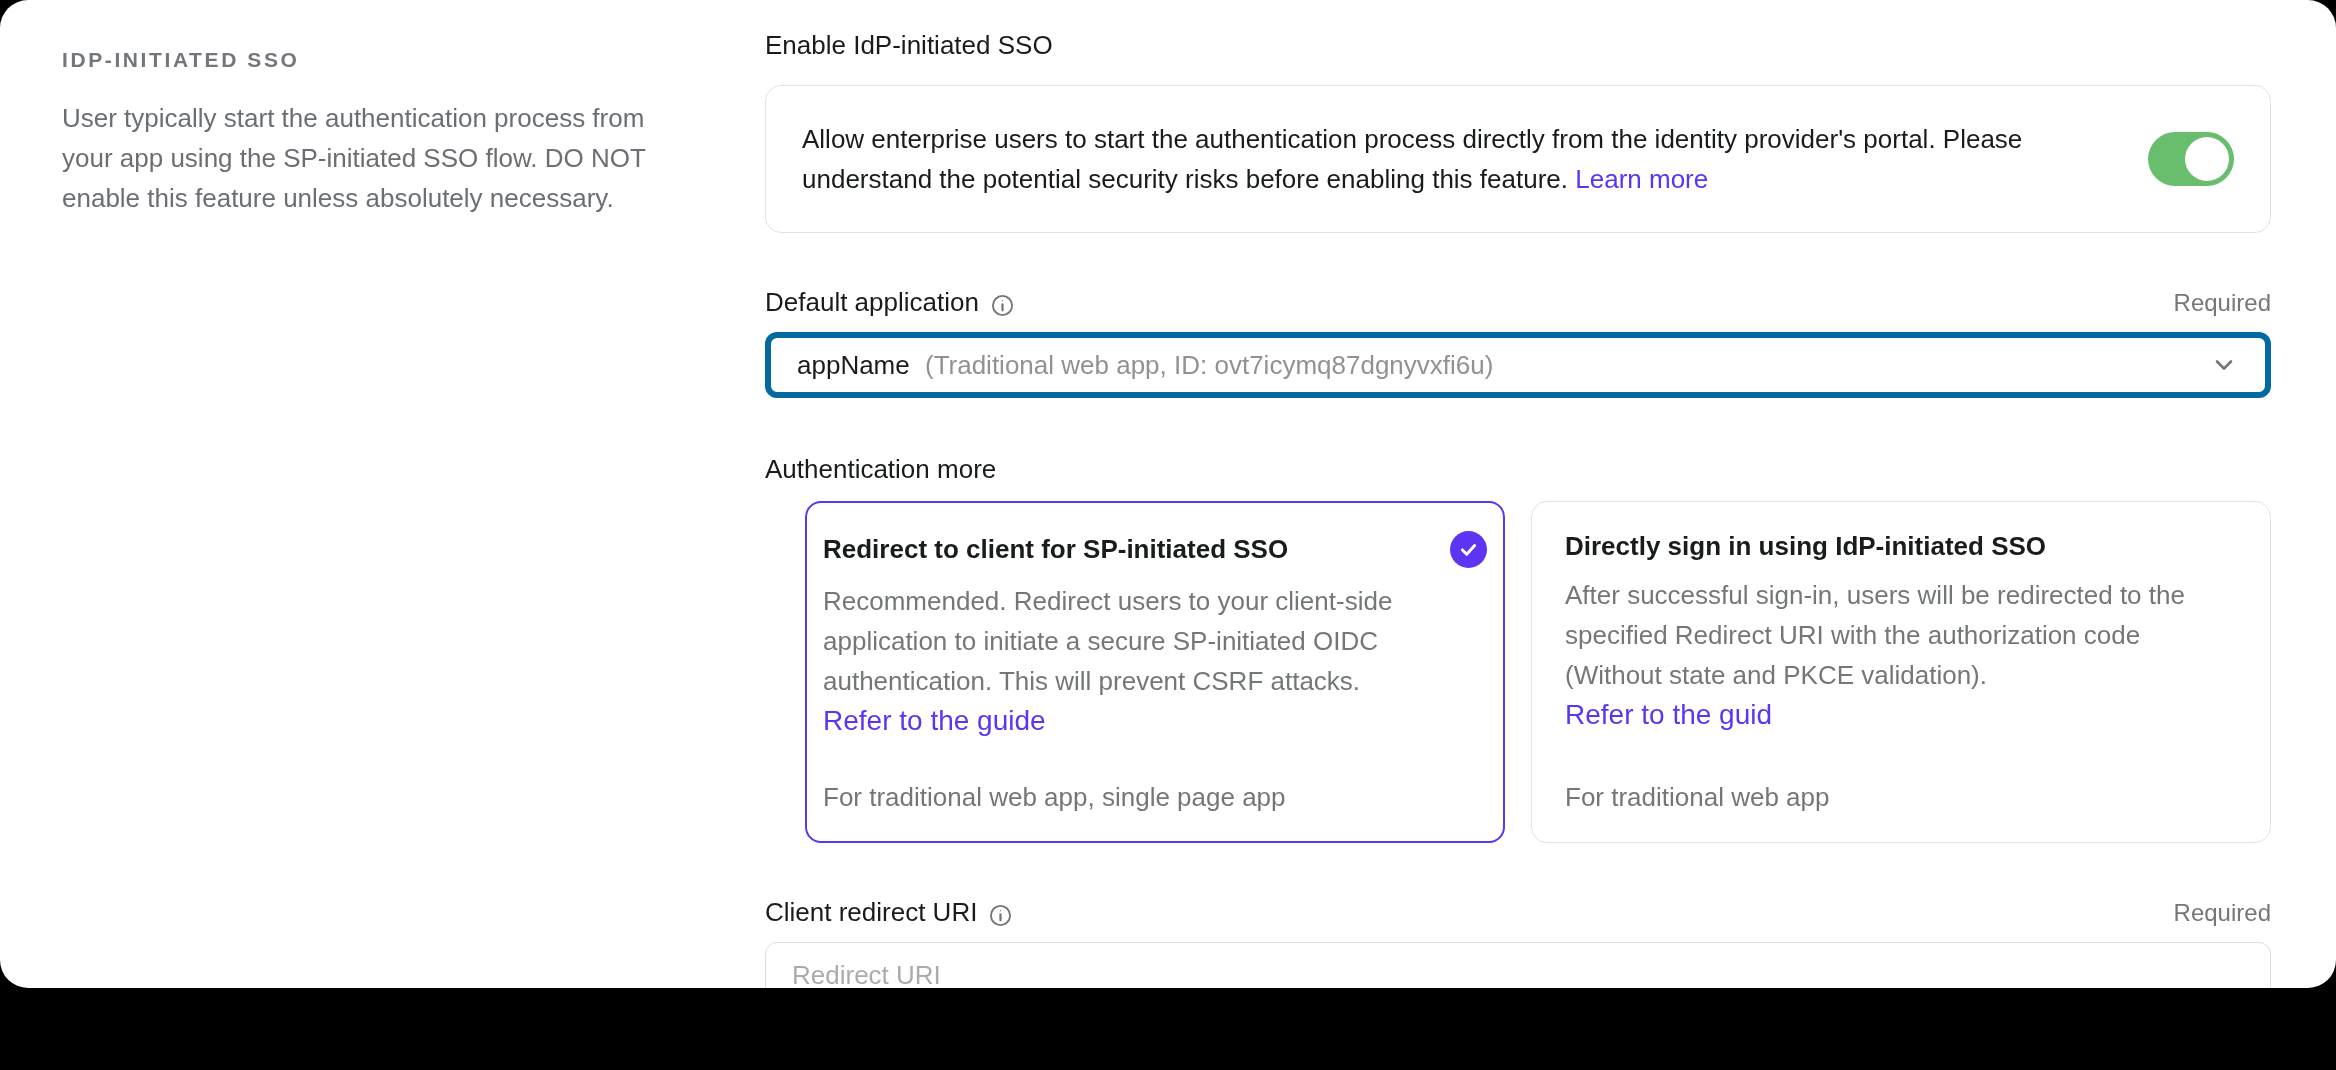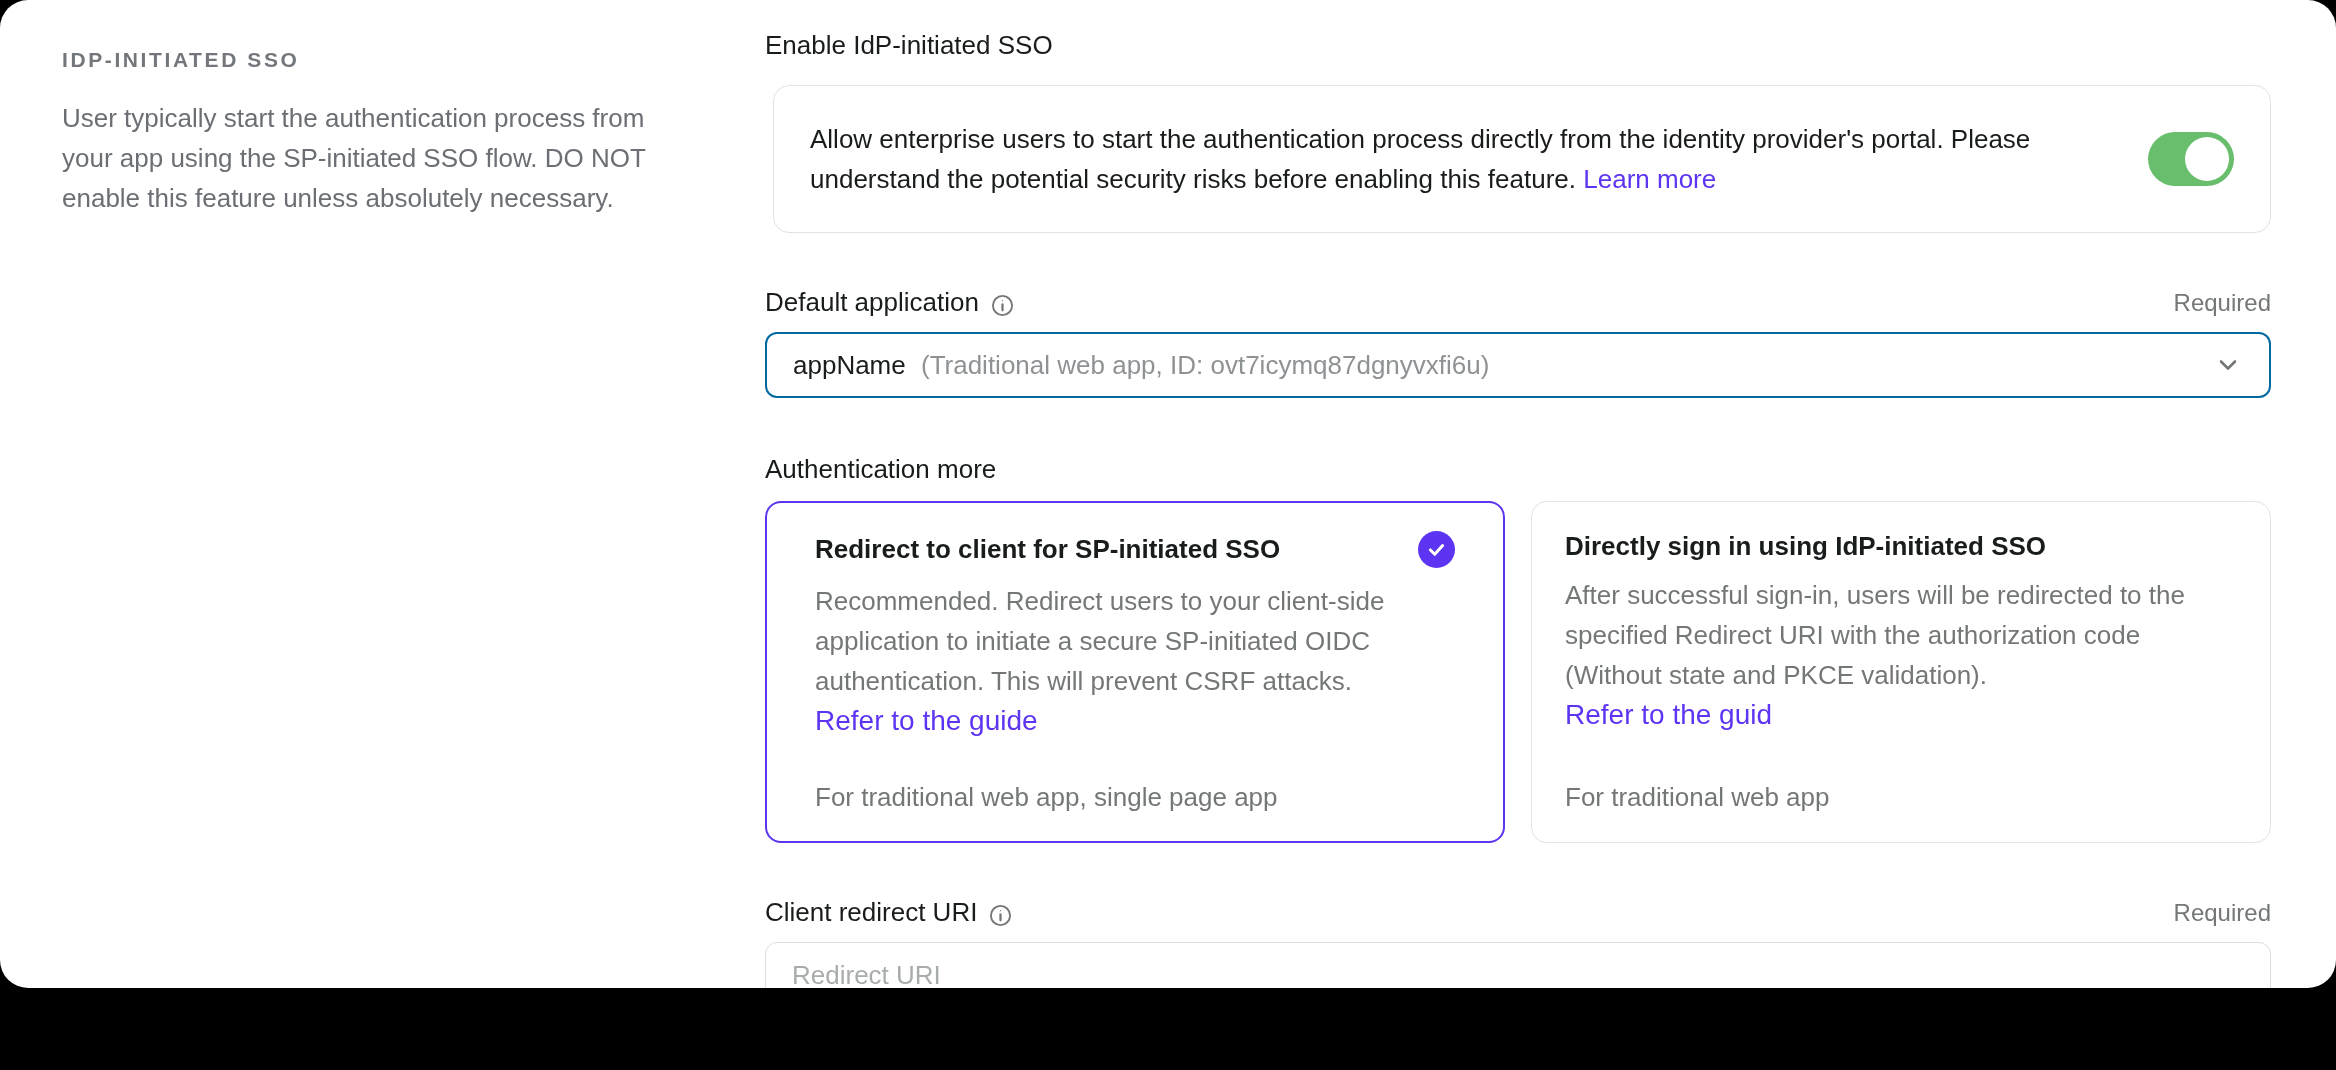--- a/index.html
+++ b/index.html
@@ -80,21 +80,20 @@
   
   .toggle-card {
     margin-top: 24px;
     border: 1px solid #e0e3e5;
     border-radius: 16px;
     padding: 33px 36px;
     display: flex;
     align-items: center;
     gap: 46px;
     box-sizing: border-box;
-    margin-left: 8px;
   }
   .toggle-desc {
     flex: 1;
     margin: 0;
     font-size: 26px;
     line-height: 40px;
     color: #191c1d;
   }
   .toggle {
     position: relative;
@@ -112,21 +111,21 @@
     width: 44px;
     height: 44px;
     border-radius: 50%;
     background: #ffffff;
   }
 
   
   .select {
     margin-top: 14px;
     height: 66px;
-    border: 2px solid #0369a1;
+    border: 6px solid #0369a1;
     border-radius: 12px;
     display: flex;
     align-items: center;
     gap: 8px;
     padding: 12px 26px;
     font-size: 26px;
     cursor: pointer;
     box-sizing: border-box;
     background: #fff;
   }
@@ -154,21 +153,22 @@
     padding: 29px 33px;
     min-height: 342px;
     box-sizing: border-box;
     display: flex;
     flex-direction: column;
     cursor: pointer;
     background: #fff;
   }
   .card.selected {
     border: 2px solid #5d34f2;
-    padding: 28px 48px;
+    padding: 28px 16px;
+    margin-left: 40px;
   }
   .card-head {
     display: flex;
     justify-content: space-between;
     align-items: center;
     gap: 16px;
   }
   .card-title {
     font-size: 26px;
     font-weight: 600;

